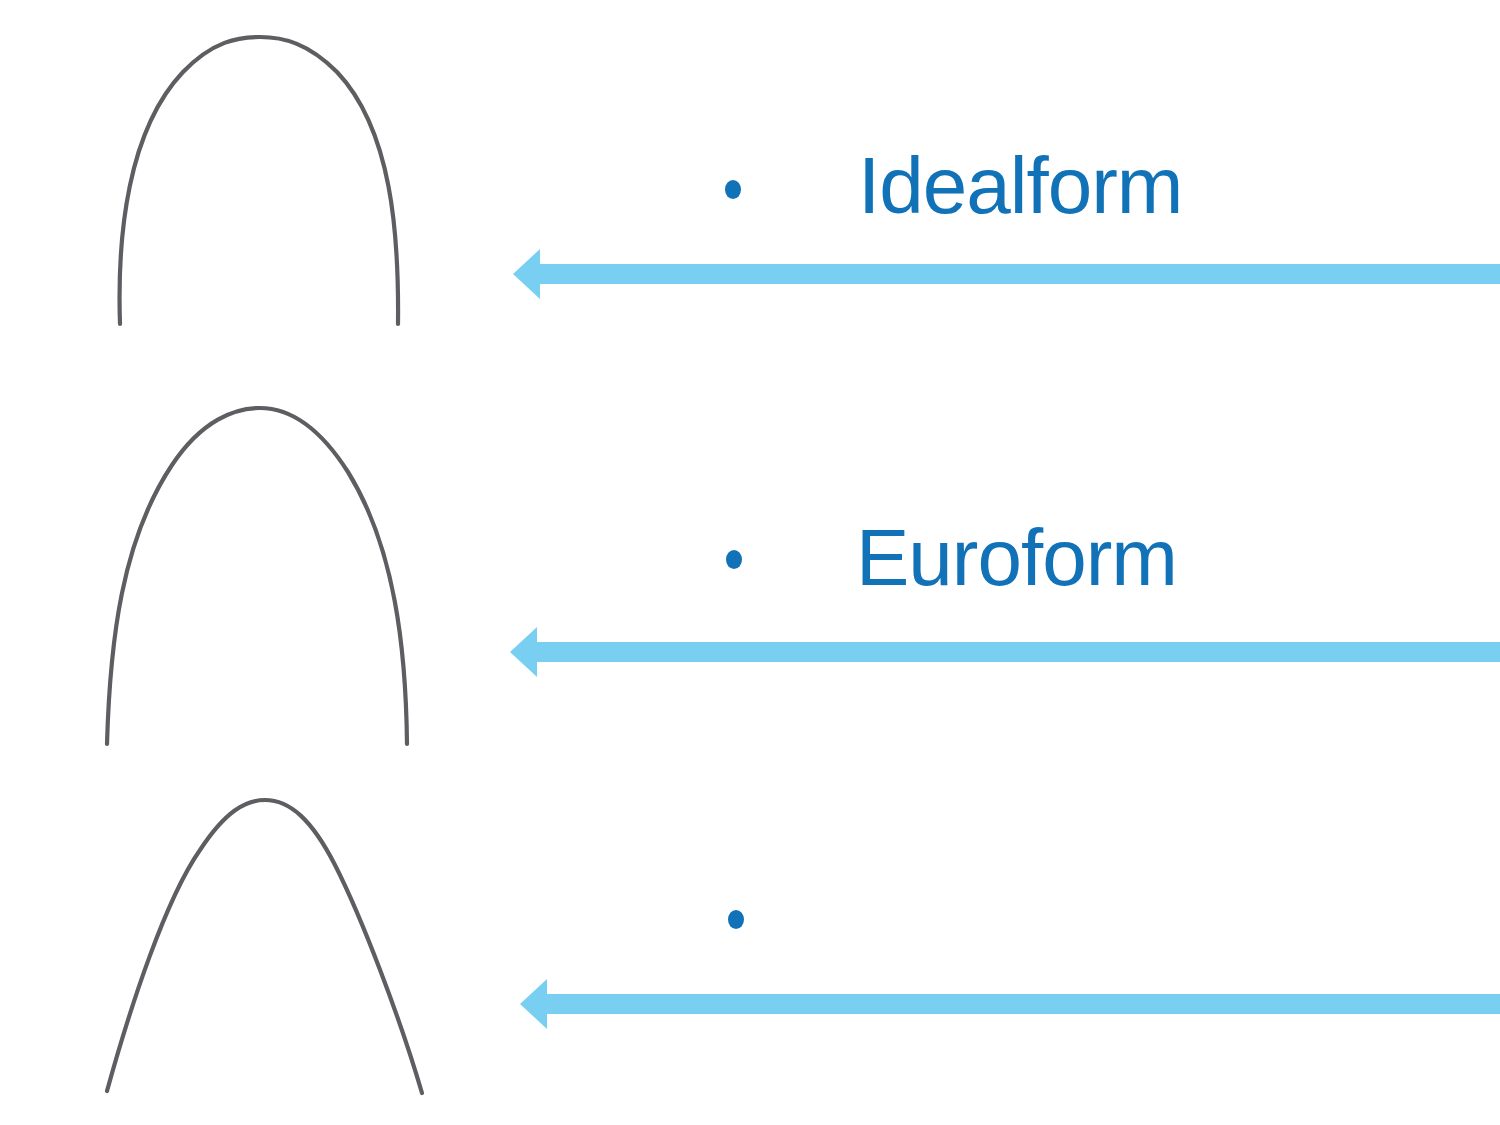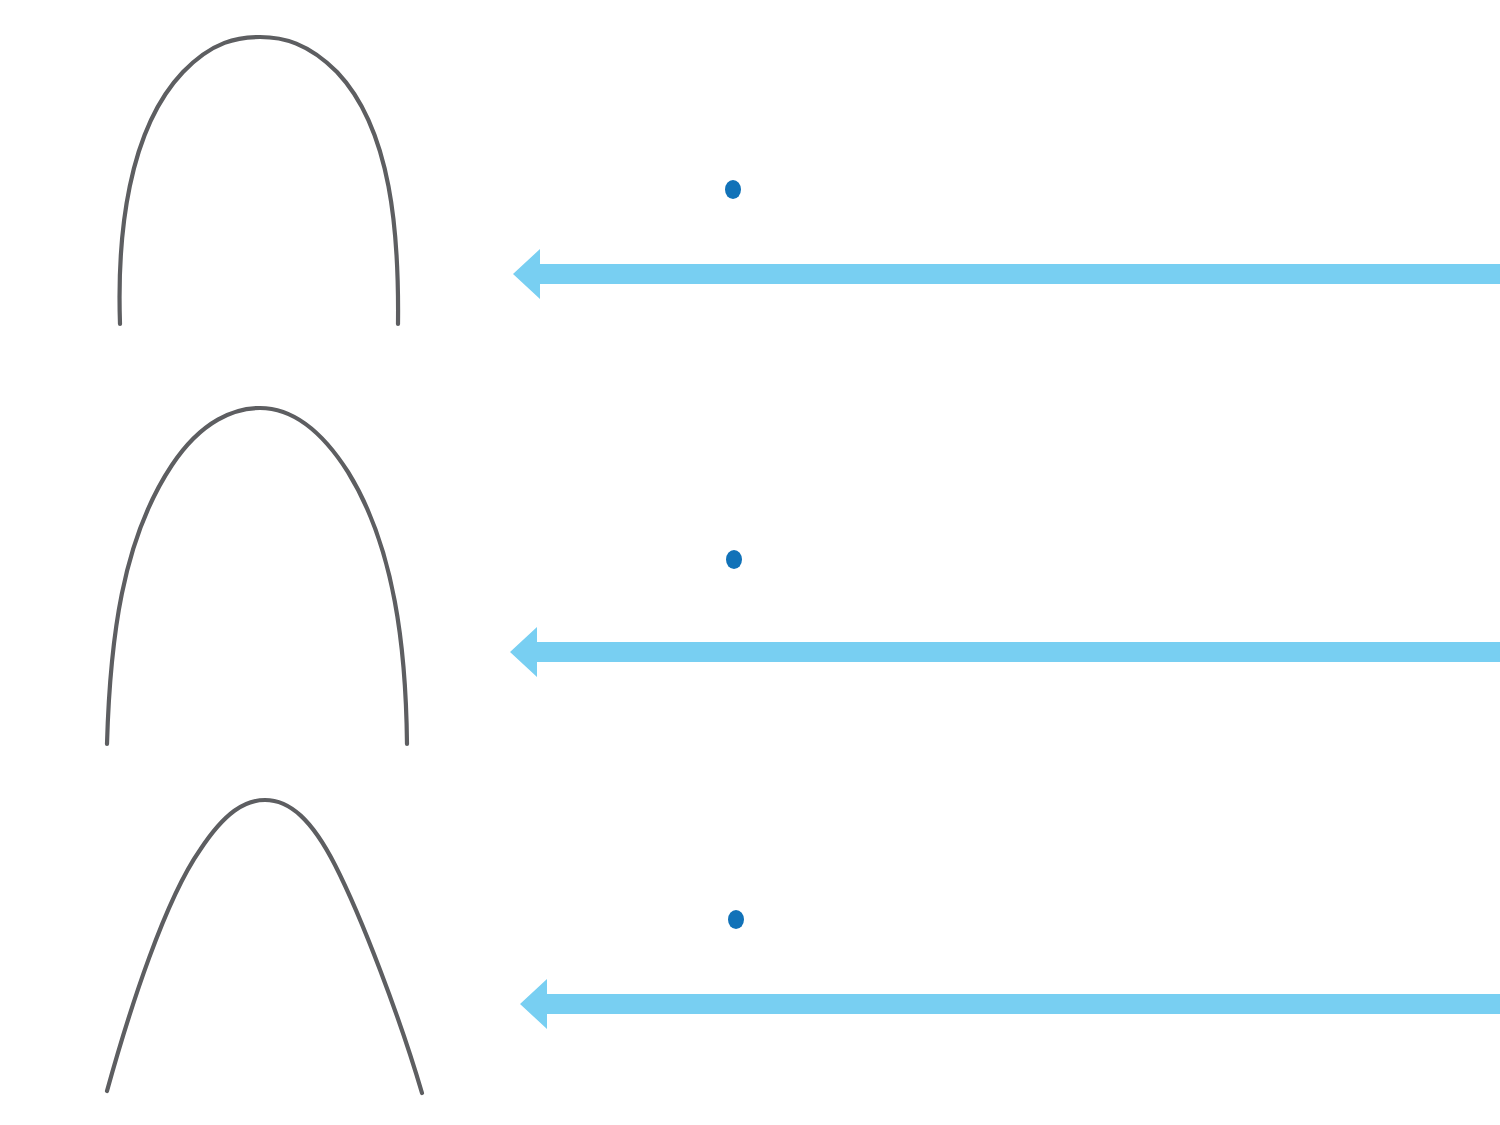--- a/index.html
+++ b/index.html
@@ -83,25 +83,27 @@
              C 288 408, 318 425, 348 472
              C 395 548, 406 650, 407 744"></path>
     <path class="arch-path" d="M 107 1091
              C 130 1008, 165 900, 200 850
              C 225 812, 245 800, 265 800
              C 290 800, 312 820, 335 865
              C 362 918, 400 1018, 422 1093"></path>
   </svg>
 
   <span class="bullet bullet-1"></span>
+  <div class="label label-1">Idealform</div>
   <svg class="arrow-svg arrow-1" viewBox="0 0 987 50" preserveAspectRatio="none">
     <polygon class="arrow-poly" points="0,25 27,0 27,15 987,15 987,35 27,35 27,50"></polygon>
   </svg>
 
   <span class="bullet bullet-2"></span>
+  <div class="label label-2">Euroform</div>
   <svg class="arrow-svg arrow-2" viewBox="0 0 990 50" preserveAspectRatio="none">
     <polygon class="arrow-poly" points="0,25 27,0 27,15 990,15 990,35 27,35 27,50"></polygon>
   </svg>
 
   <span class="bullet bullet-3"></span>
   <svg class="arrow-svg arrow-3" viewBox="0 0 980 50" preserveAspectRatio="none">
     <polygon class="arrow-poly" points="0,25 27,0 27,15 980,15 980,35 27,35 27,50"></polygon>
   </svg>
 
 </div>

